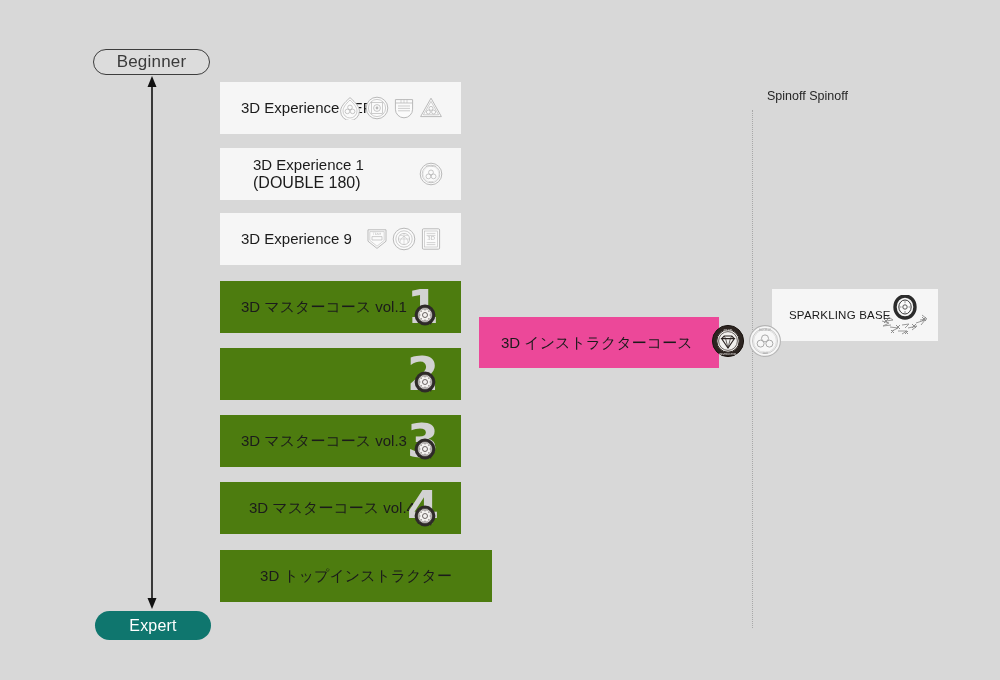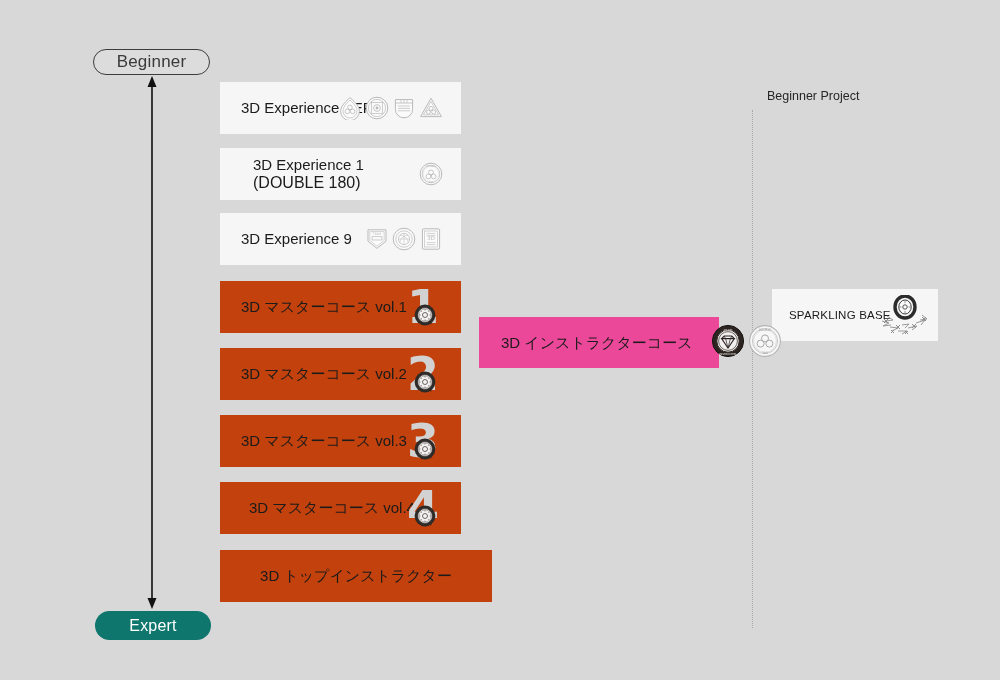--- a/index.html
+++ b/index.html
@@ -59,21 +59,21 @@
     width: 12px;
     height: 533px;
   }
 
   
   .card {
     position: absolute;
     box-sizing: border-box;
     display: flex;
     align-items: center;
-    background: #c2410c;
+    background: #4d7c0f;
   }
   .card.tinted { background: #f6f6f6; }
 
   .card-title {
     font-size: 15px;
     color: #1b1b1b;
     white-space: nowrap;
     line-height: 1.15;
   }
   .card-subtitle {
@@ -167,21 +167,21 @@
   <div class="pill pill-expert">
     <span>Expert</span>
   </div>
 
   <svg class="axis-arrow" viewBox="0 0 12 533">
     <line x1="6" y1="8" x2="6" y2="525" stroke="#111" stroke-width="1.6"></line>
     <polygon points="6,0 1.5,11 10.5,11" fill="#111"></polygon>
     <polygon points="6,533 1.5,522 10.5,522" fill="#111"></polygon>
   </svg>
 
-  <div class="spinoff-label">Beginner Project</div>
+  <div class="spinoff-label">Spinoff Spinoff</div>
   <div class="dotted-divider"></div>
 
   <div class="spark-card">
     <span class="spark-label">SPARKLING BASE</span>
     <span class="spark-icon">
       <svg width="52" height="42" viewBox="0 0 52 42">
         <g fill="none" stroke="#9a9a9a" stroke-width="1">
           <path d="M4 26 l7 2 l-6 3 l8 -1"></path>
           <path d="M12 32 l8 1 l-6 3"></path>
           <path d="M20 36 l9 0 l-5 3"></path>
@@ -354,23 +354,20 @@
                <circle cx="12" cy="12" r="6.1" fill="none" stroke="#6b6461" stroke-width=".5"></circle>
                <circle cx="12" cy="12" r="2.5" fill="none" stroke="#4a4442" stroke-width=".8"></circle>
                <path d="M12 5.9 v1.6 M12 16.5 v1.6 M5.9 12 h1.6 M16.5 12 h1.6
                         M7.7 7.7 l1.1 1.1 M15.2 15.2 l1.1 1.1 M16.3 7.7 l-1.1 1.1 M8.8 15.2 l-1.1 1.1" stroke="#5a5351" stroke-width=".6"></path>
                <path d="M15.8 18.6 l3 2.4 l-1.6 .6 z" fill="#2e2a28"></path>
             </svg>
           </span>
         </div>
       </div>
       <div class="card" style="left: 220px; top: 348px; width: 241px; height: 52px;">
-        <div class="title-wrap" style="margin-left: 21px;">
-          <div class="card-title">3D マスターコース  vol.2</div>
-        </div>
         <div class="ghost-num" style="right: 22px; top: 3px;">2</div>
         <div class="badges" style="position: absolute; right: 24px; top: 22px;">
           <span style="display: inline-flex;">
             <svg width="24" height="24" viewBox="0 0 24 24">
               <circle cx="12" cy="12" r="10.4" fill="#2e2a28"></circle>
                <circle cx="12" cy="12" r="7.4" fill="#f4f2f0" stroke="#2e2a28" stroke-width=".8"></circle>
                <circle cx="12" cy="12" r="6.1" fill="none" stroke="#6b6461" stroke-width=".5"></circle>
                <circle cx="12" cy="12" r="2.5" fill="none" stroke="#4a4442" stroke-width=".8"></circle>
                <path d="M12 5.9 v1.6 M12 16.5 v1.6 M5.9 12 h1.6 M16.5 12 h1.6
                         M7.7 7.7 l1.1 1.1 M15.2 15.2 l1.1 1.1 M16.3 7.7 l-1.1 1.1 M8.8 15.2 l-1.1 1.1" stroke="#5a5351" stroke-width=".6"></path>

